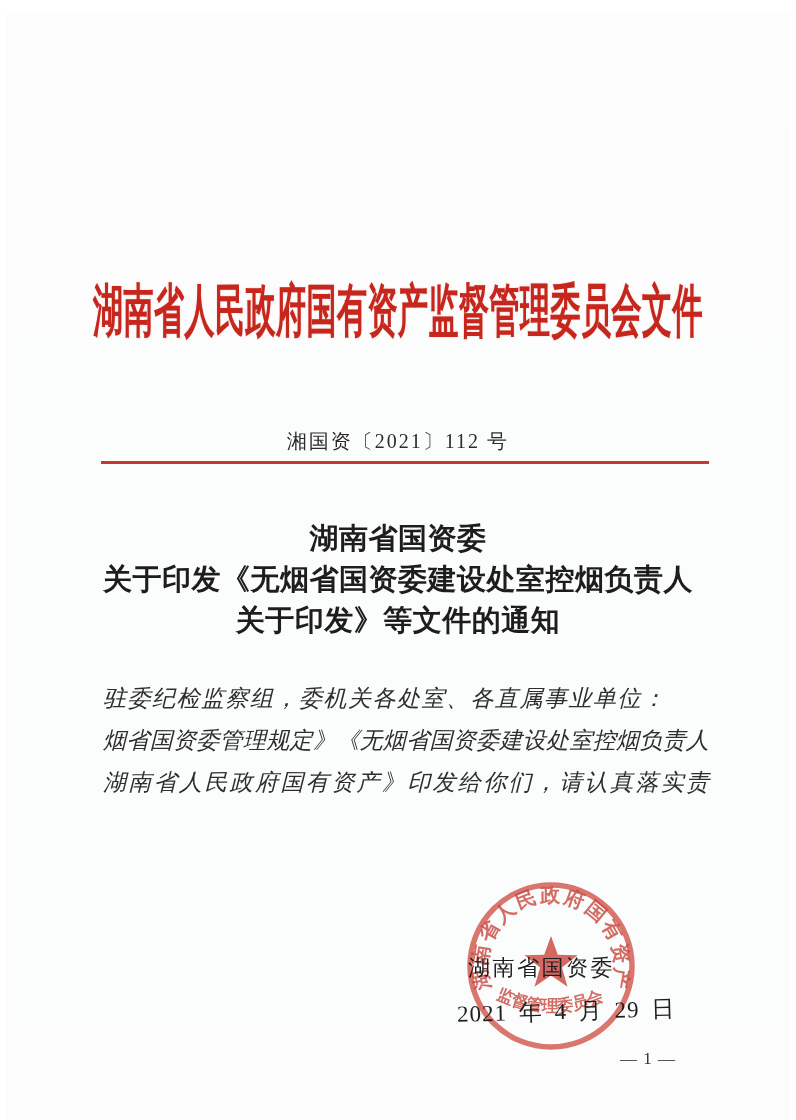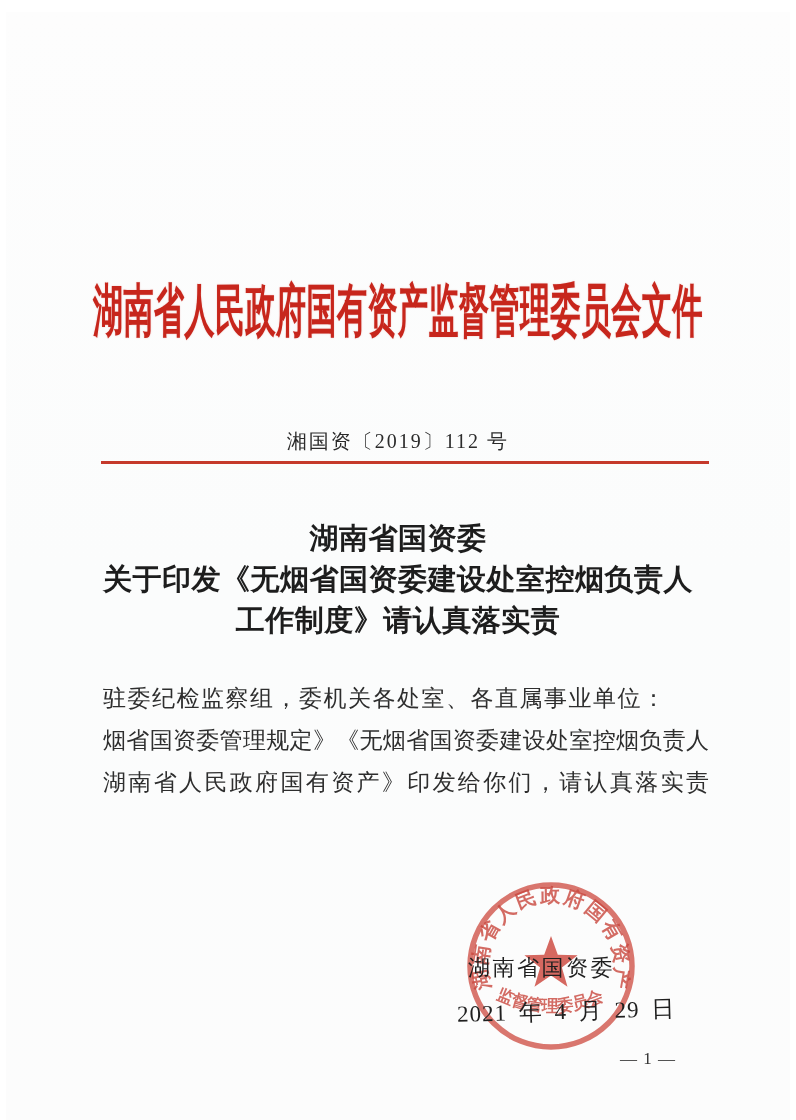--- a/index.html
+++ b/index.html
@@ -53,21 +53,21 @@
     color: #1d1d1d;
   }
   .body-block {
     position: absolute;
     top: 666px; left: 97px;
     width: 606px;
     font-size: 23px;
     line-height: 42px;
     color: #2e2e2e;
   }
-  .body-line { letter-spacing: 1.5px; white-space: nowrap; }
+  .body-line { letter-spacing: 1.5px; white-space: nowrap; font-style: italic; }
   .body-line.fill {
     white-space: normal;
     text-align: justify;
     text-align-last: justify;
     letter-spacing: 0;
   }
   .body-line.indent { padding-left: 47px; }
   .seal-svg {
     position: absolute;
     left: 440px; top: 850px;
@@ -106,28 +106,28 @@
     white-space: nowrap;
   }
 </style>
 </head>
 <body>
 
 <div class="page">
 
   <div class="red-header">湖南省人民政府国有资产监督管理委员会文件</div>
 
-  <div class="doc-number">湘国资〔2019〕112 号</div>
+  <div class="doc-number">湘国资〔2021〕112 号</div>
 
   <div class="red-line"></div>
 
   <div class="doc-title">
     <div>湖南省国资委</div>
     <div>关于印发《无烟省国资委建设处室控烟负责人</div>
-    <div>工作制度》请认真落实责</div>
+    <div>关于印发》等文件的通知</div>
   </div>
 
   <div class="body-block">
     <div class="body-line">驻委纪检监察组，委机关各处室、各直属事业单位：</div>
     <div class="body-line fill">烟省国资委管理规定》《无烟省国资委建设处室控烟负责人</div>
     <div class="body-line fill">湖南省人民政府国有资产》印发给你们，请认真落实责</div>
   </div>
 
   <svg class="seal-svg" viewBox="0 0 212 212">
     <circle cx="105" cy="104" r="81" fill="none" stroke="#d0544a" stroke-width="5.5" opacity="0.8"></circle>

